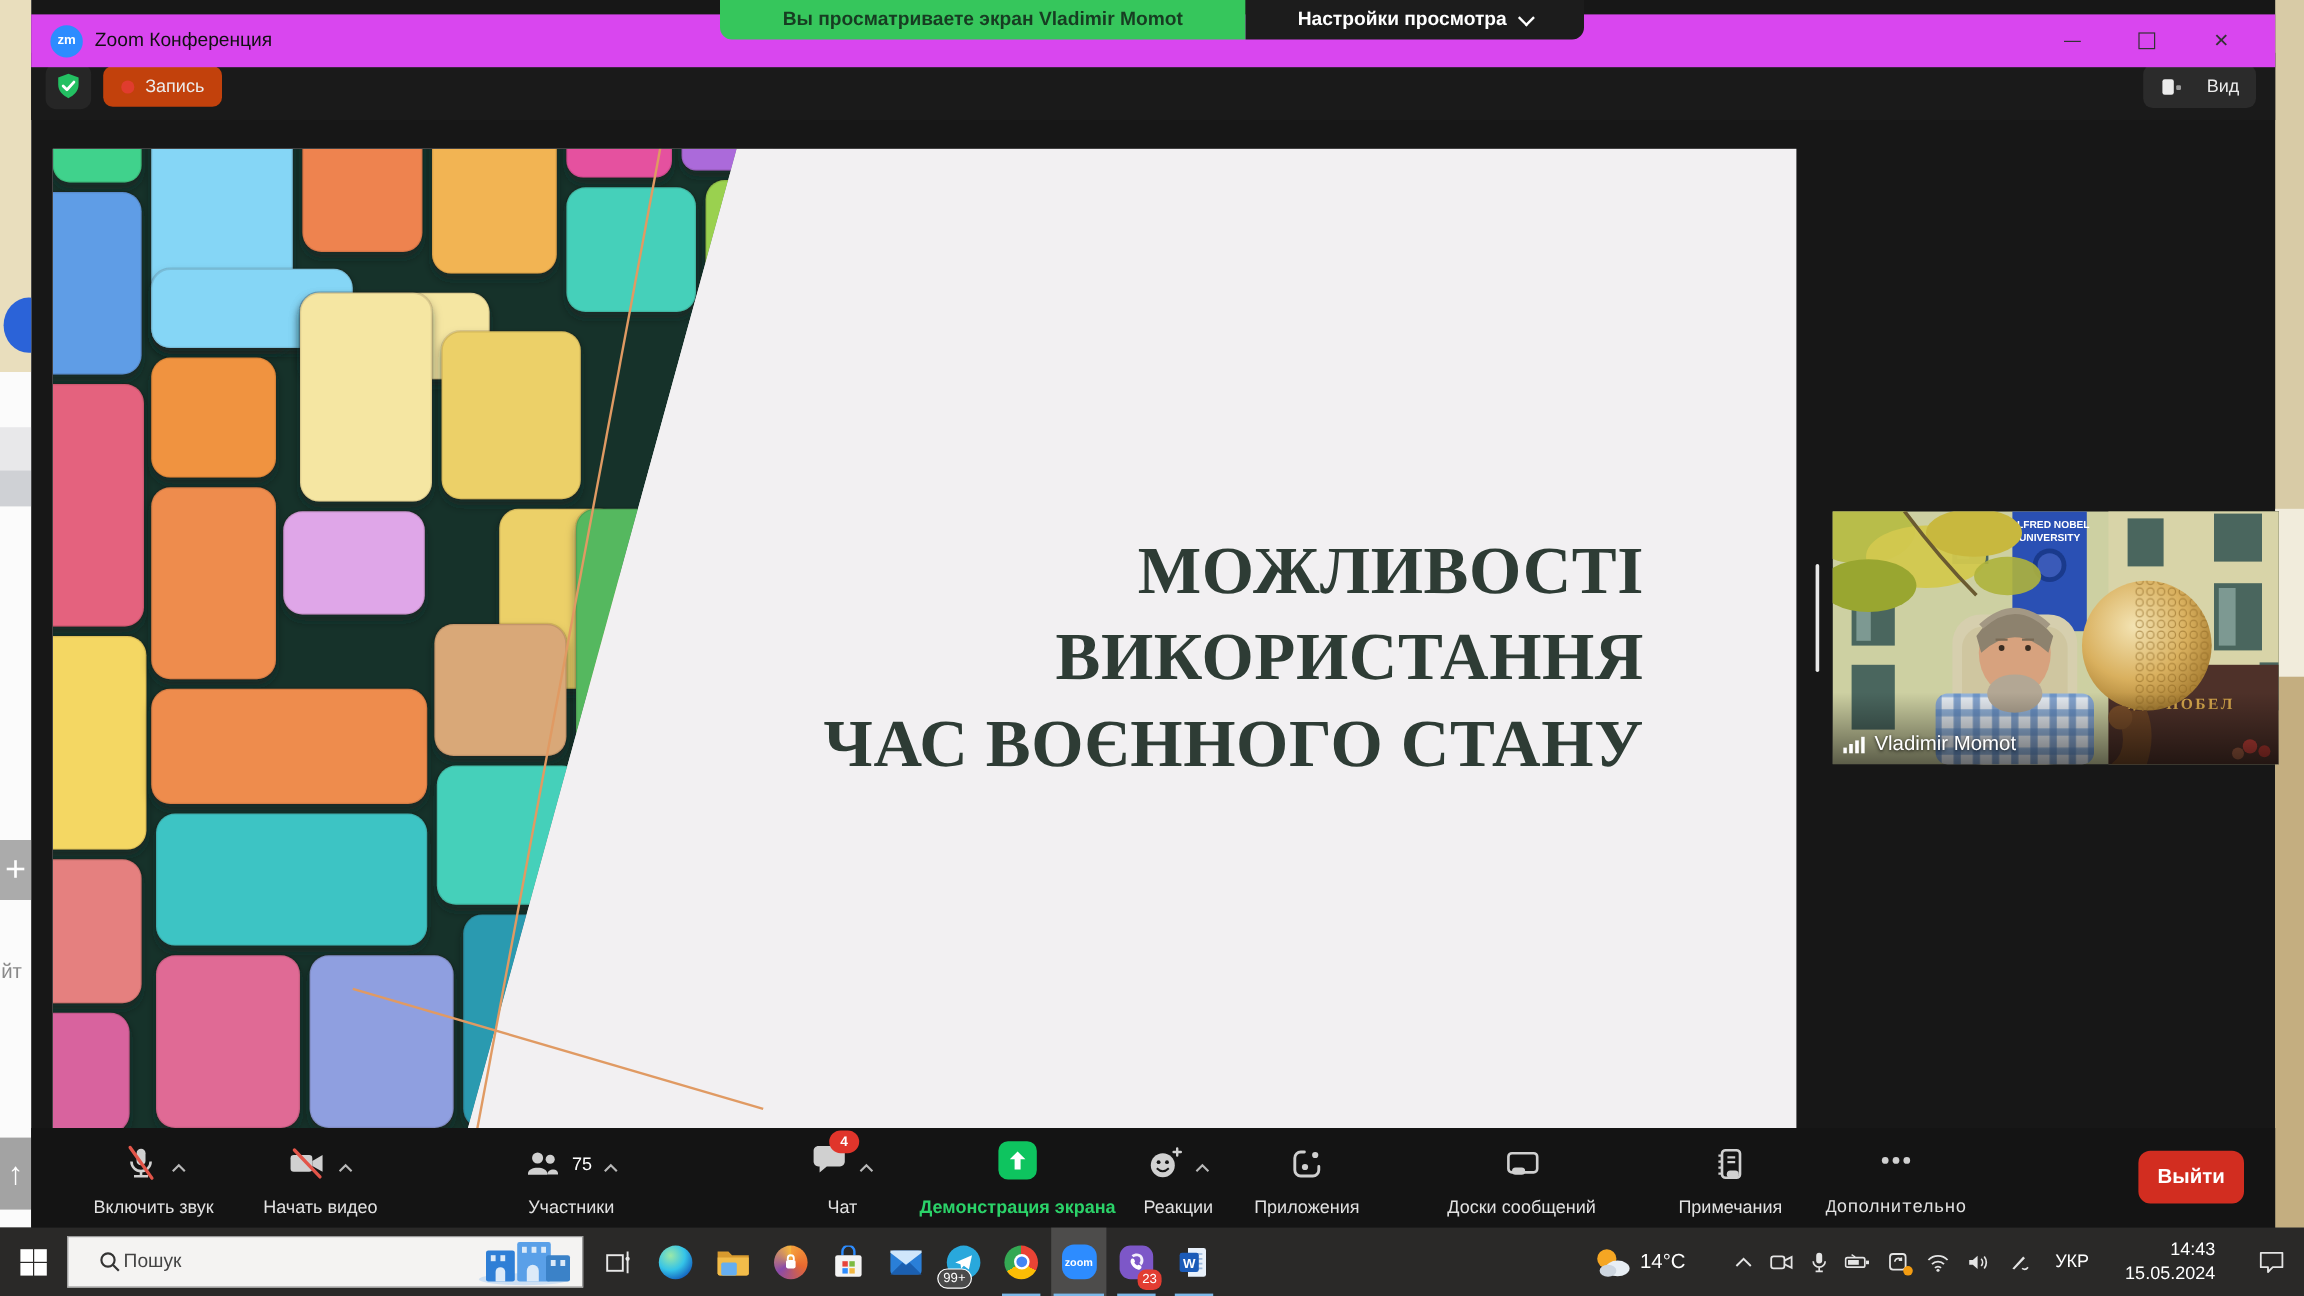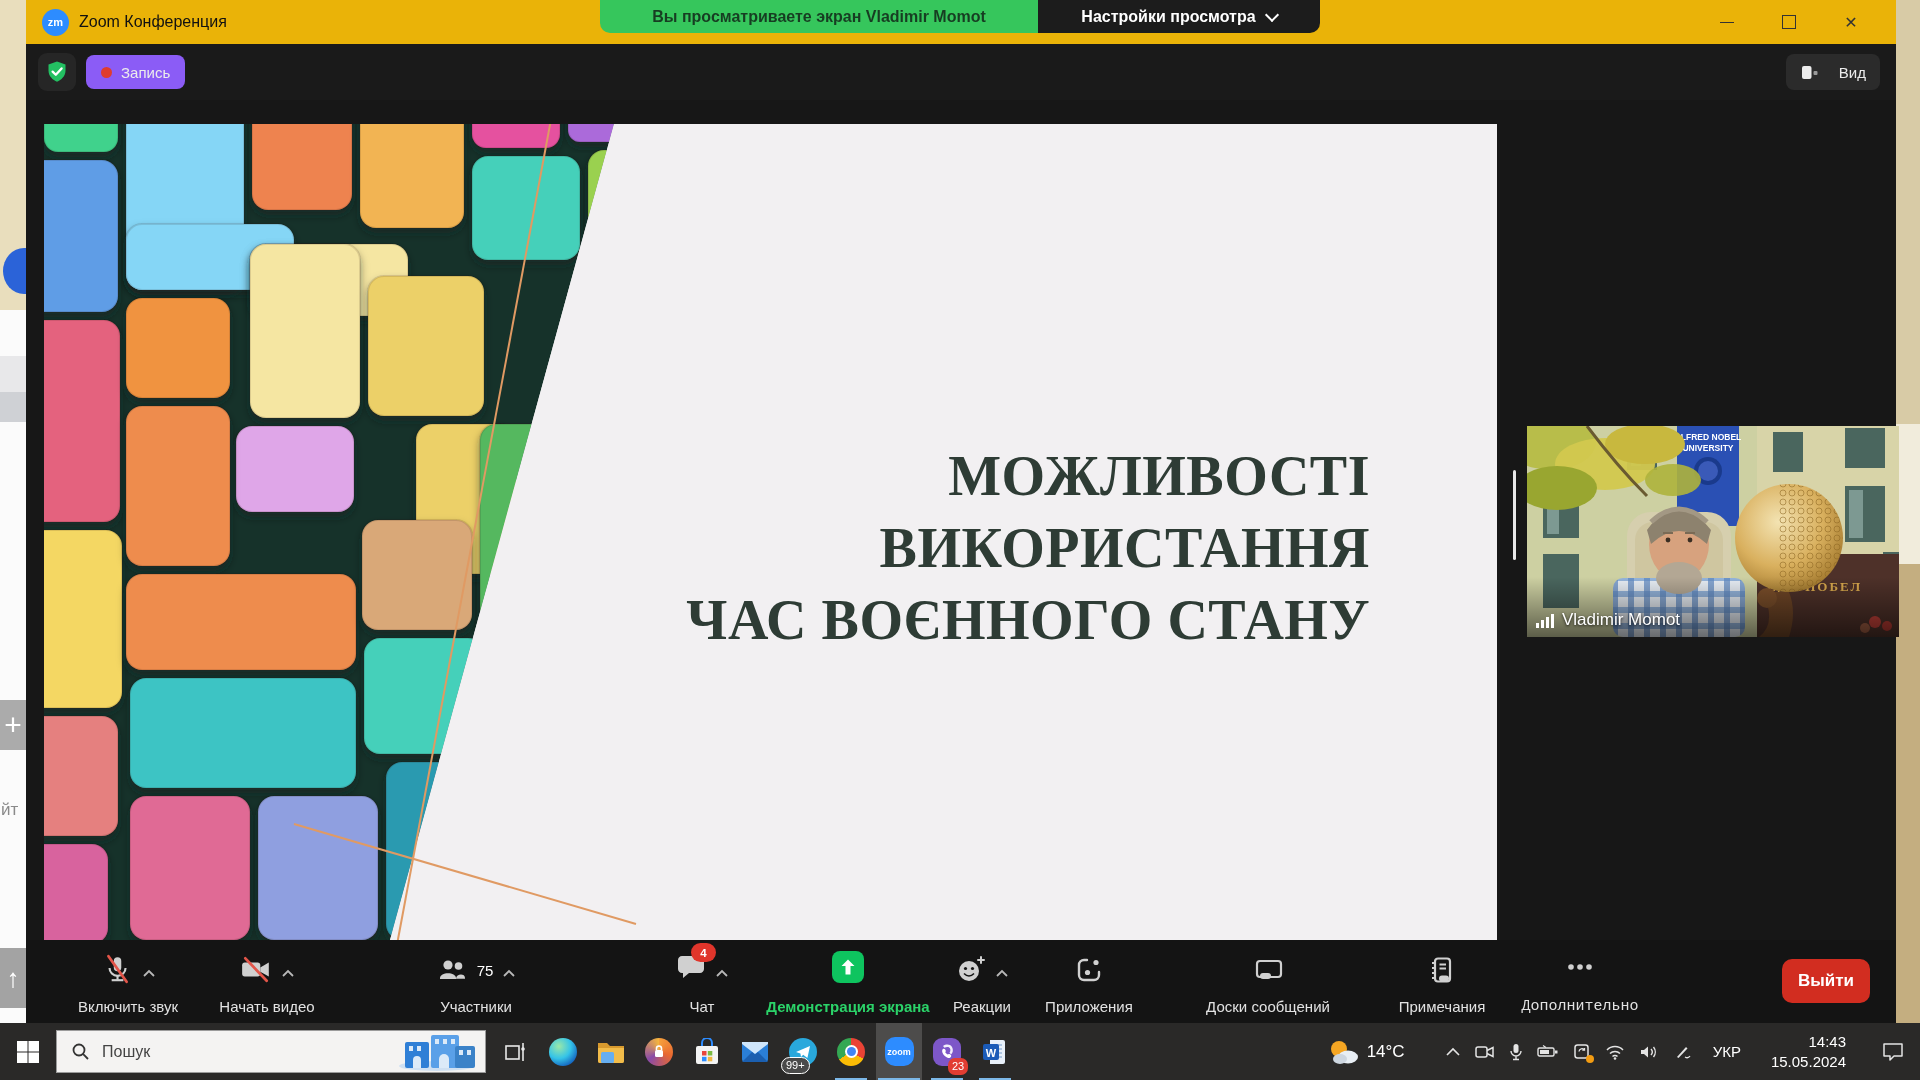--- a/index.html
+++ b/index.html
@@ -15,21 +15,21 @@
   .ls-plus{position:absolute;left:0;top:700px;width:26px;height:50px;background:#ababab;color:#fff;
            font-size:30px;display:flex;align-items:center;justify-content:center;}
   .ls-frag{position:absolute;left:1px;top:800px;color:#8a8a8a;font-size:17px;}
   .ls-up{position:absolute;left:0;top:948px;width:26px;height:60px;background:#a3a3a3;color:#fff;
          font-size:26px;display:flex;align-items:center;justify-content:center;}
   .right-strip{position:absolute;left:1896px;top:0;width:24px;height:1023px;background:#d8cba6;}
   .rs-light{position:absolute;left:0;top:424px;width:24px;height:140px;background:#f1ecdc;}
   .rs-dark{position:absolute;left:0;top:564px;width:24px;height:459px;background:#c4ae80;}
 
   
-  .titlebar{position:absolute;left:26px;top:0;width:1870px;height:44px;background:#eab308;
+  .titlebar{position:absolute;left:26px;top:12px;width:1870px;height:44px;background:#d946ef;
             display:flex;align-items:center;z-index:5;}
   .zm-logo{width:27px;height:27px;border-radius:50%;background:#2d8cff;color:#fff;font-weight:bold;
            font-size:11px;display:flex;align-items:center;justify-content:center;margin-left:16px;}
   .window-title{font-size:16px;color:#111;margin-left:10px;}
   .win-controls{position:absolute;right:14px;top:0;height:44px;display:flex;align-items:center;}
   .win-btn{width:62px;height:44px;display:flex;align-items:center;justify-content:center;color:#333;}
   .glyph-min{display:block;width:14px;height:0;border-top:1.6px solid #333;}
   .glyph-max{display:block;width:12px;height:12px;border:1.6px solid #333;}
   .glyph-close{font-size:16px;color:#333;}
 
@@ -39,21 +39,21 @@
   .view-settings{position:absolute;left:1038px;top:0;width:282px;height:33px;background:#1c1c1c;
                  border-radius:0 0 10px 0;display:flex;align-items:center;justify-content:center;gap:11px;z-index:6;}
   .view-settings span{font-size:16px;font-weight:bold;color:#fff;}
   .chev-down{width:8px;height:8px;border-left:2px solid #fff;border-bottom:2px solid #fff;
              transform:rotate(-45deg);margin-top:-4px;}
 
   
   .meeting-bar{position:absolute;left:26px;top:44px;width:1870px;height:56px;background:#1a1a1a;z-index:4;}
   .shield-btn{position:absolute;left:12px;top:9px;width:38px;height:38px;border-radius:9px;background:#262626;
               display:flex;align-items:center;justify-content:center;}
-  .record-pill{position:absolute;left:60px;top:11px;height:34px;border-radius:8px;background:#8b5cf6;
+  .record-pill{position:absolute;left:60px;top:11px;height:34px;border-radius:8px;background:#c2410c;
                display:flex;align-items:center;gap:9px;padding:0 15px;}
   .rec-dot{width:11px;height:11px;border-radius:50%;background:#e03c2e;}
   .record-pill span{color:#ececec;font-size:15px;}
   .view-pill{position:absolute;right:16px;top:10px;height:36px;border-radius:8px;background:#2b2b2b;
              display:flex;align-items:center;gap:20px;padding:0 14px;}
   .view-pill span{color:#ececec;font-size:15px;}
 
   
   .slide{position:absolute;left:44px;top:124px;width:1453px;height:816px;background:#f2f0f2;overflow:hidden;z-index:2;}
   .mosaic{position:absolute;left:0;top:0;}
@@ -80,21 +80,21 @@
   .share-btn{width:32px;height:32px;border-radius:8px;background:#0ec45f;display:flex;align-items:center;justify-content:center;}
   .green-label{color:#2bd369;font-weight:600;}
   .leave-btn{position:absolute;right:26px;top:19px;width:88px;height:44px;border-radius:10px;background:#d22d20;
              color:#fff;font-size:17px;font-weight:bold;display:flex;align-items:center;justify-content:center;}
 
   
   .taskbar{position:absolute;left:0;top:1023px;width:1920px;height:57px;background:#2a2928;display:flex;
            align-items:center;z-index:10;}
   .tb-start{width:56px;height:57px;display:flex;align-items:center;justify-content:center;}
   .tb-search{width:430px;height:43px;background:#f4f3f2;border:1px solid #9b9b9b;display:flex;align-items:center;
-             gap:12px;padding-left:14px;box-sizing:border-box;position:relative;}
+             gap:2px;padding-left:25px;box-sizing:border-box;position:relative;}
   .tb-search span{color:#444;font-size:16px;}
   .tb-bing{position:absolute;right:2px;top:1px;}
   .tb-app{width:46px;height:57px;display:flex;align-items:center;justify-content:center;position:relative;margin:0 1px;}
   .tb-app.active{background:#4d4c4b;}
   .runline{position:absolute;bottom:0;left:7px;right:7px;height:2.5px;background:#7cb8e8;}
   .tb-app.active .runline{left:2px;right:2px;}
   .badge-tg{position:absolute;left:1px;bottom:6px;background:#4a4a4a;border:1.5px solid #fff;border-radius:10px;
             color:#fff;font-size:11px;padding:0 4px;line-height:15px;}
   .badge-vb{position:absolute;right:2px;bottom:5px;background:#e23d32;border-radius:7px;color:#fff;font-size:11px;
             min-width:20px;text-align:center;line-height:17px;}

